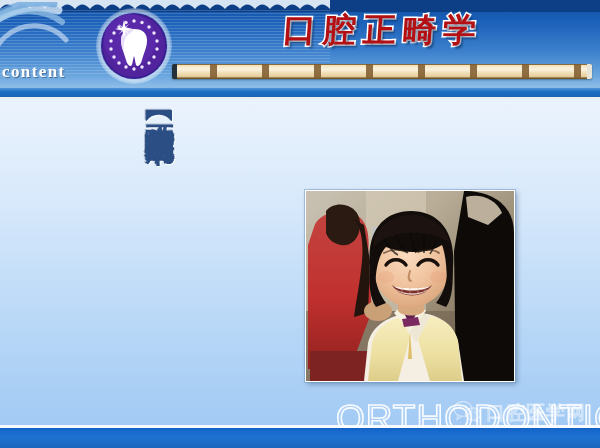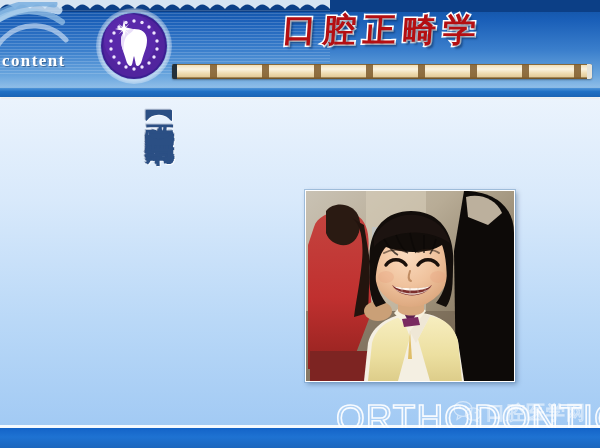--- a/index.html
+++ b/index.html
@@ -52,21 +52,21 @@
       to bottom,
       rgba(255,255,255,0.16) 0px,
       rgba(255,255,255,0.16) 1px,
       rgba(255,255,255,0.0) 1px,
       rgba(255,255,255,0.0) 3px);
     pointer-events: none;
   }
 
   .content-word {
     position: absolute;
-    left: 2px; top: 51px;
+    left: 2px; top: 62px;
     font-family: "Liberation Serif", serif;
     font-weight: bold;
     font-size: 17px;
     color: #ffffff;
     letter-spacing: 1.4px;
     text-shadow: 1px 1px 1px rgba(0,40,90,.55), 0 0 3px rgba(255,255,255,.4);
   }
 
   
   .logo {

